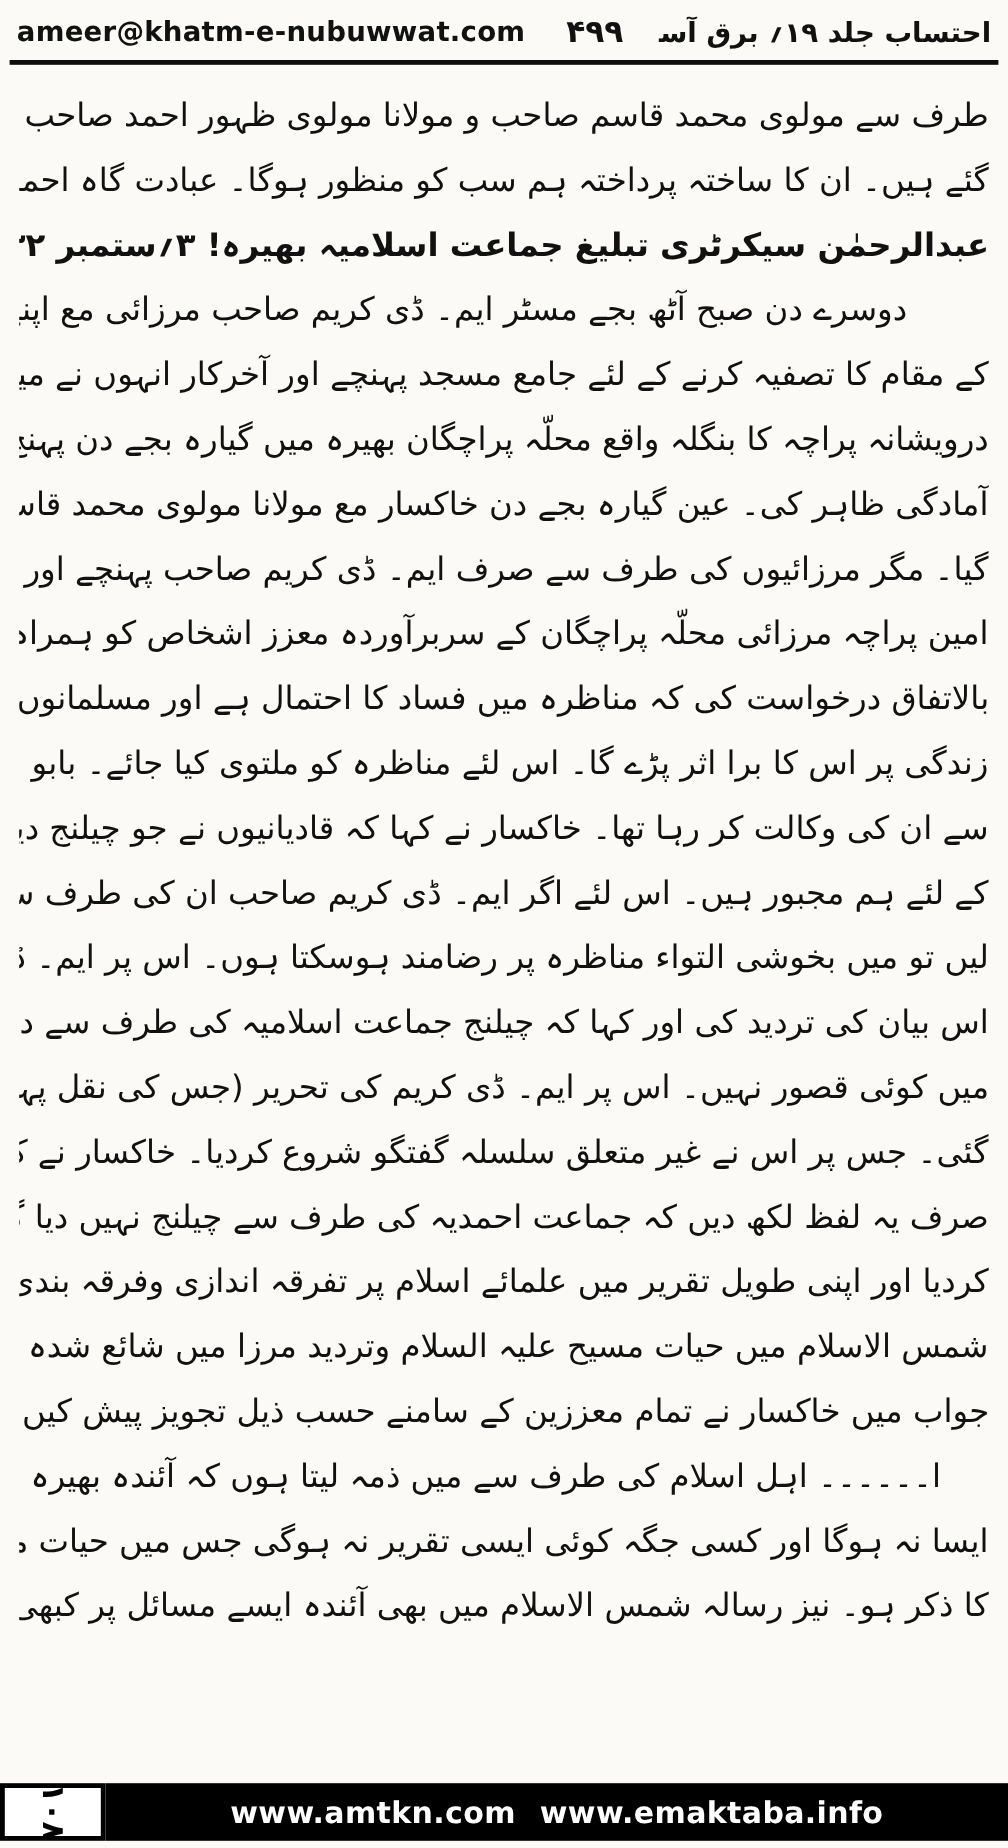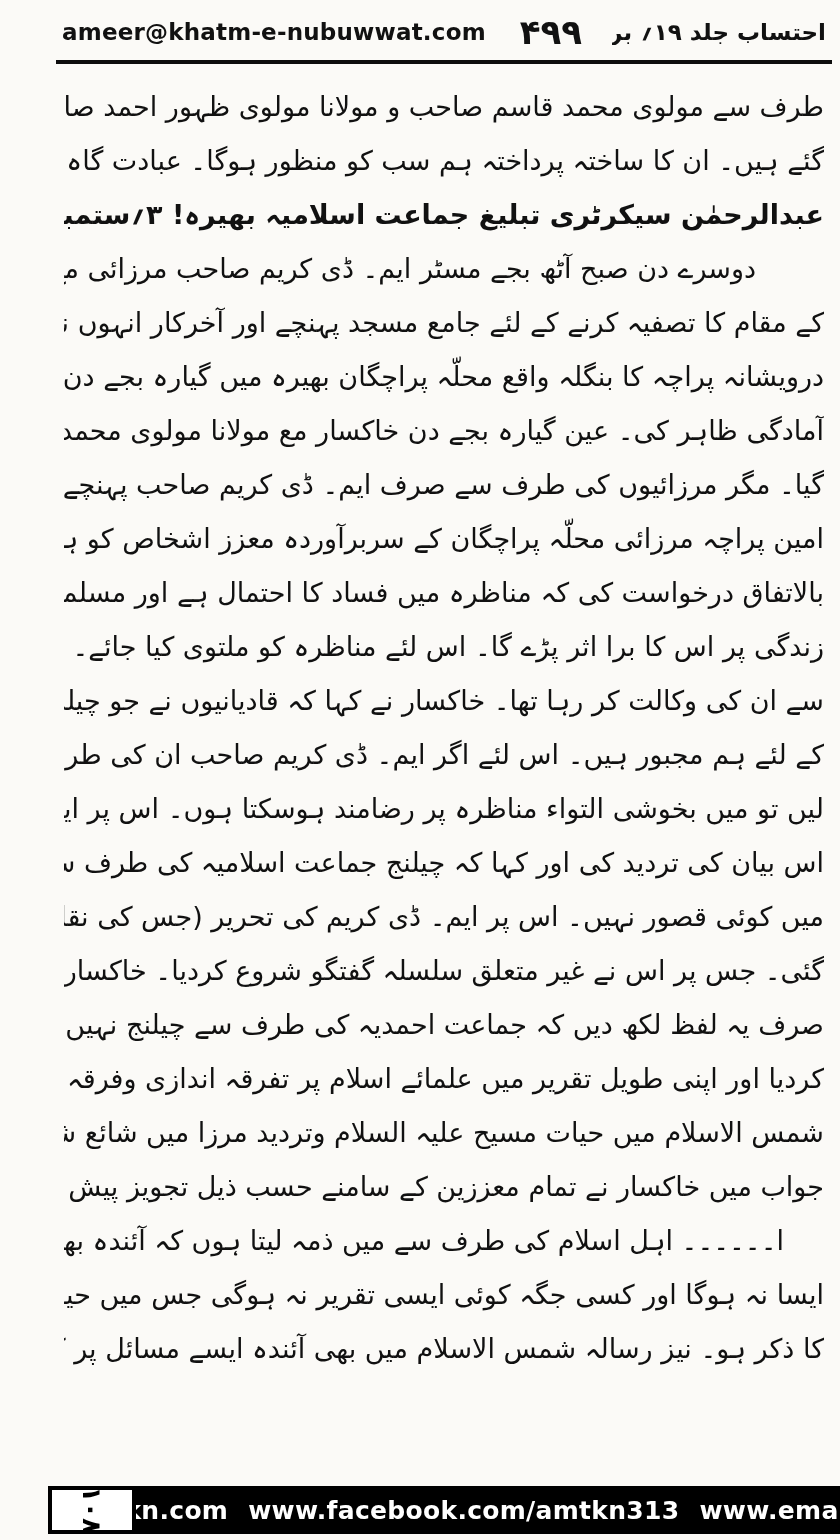--- a/index.html
+++ b/index.html
@@ -6,34 +6,33 @@
   .page{
     width:840px;height:1540px;
     background:#fbfaf7;
     font-family:"DejaVu Sans",sans-serif;
     color:#111;
     margin:0 auto;
     display:flex;flex-direction:column;
     box-sizing:border-box;
     overflow:hidden;
     position:relative;
-    padding-left:48px;
   }
   
   .hdr{
     display:flex;align-items:center;
     padding:12px 14px 6px 14px;
     box-sizing:border-box;
   }
   .hdr .email{
     font-weight:bold;font-size:23px;letter-spacing:0.2px;
     white-space:nowrap;
   }
   .hdr .pnum{
-    font-weight:bold;font-size:34px;
+    font-weight:bold;font-size:26px;
     margin:0 30px 0 34px;
     white-space:nowrap;
   }
   .hdr .title{
     flex:1;text-align:left;
     direction:rtl;
     font-weight:bold;font-size:23px;
     white-space:nowrap;overflow:hidden;
   }
   .rule{
@@ -136,18 +135,17 @@
     <div class="line">ایسا نہ ہوگا اور کسی جگہ کوئی ایسی تقریر نہ ہوگی جس میں حیات مسیح علیہ السلام، ختم نبوت یا تکذیب مرزا</div>
     <div class="line end">کا ذکر ہو۔ نیز رسالہ شمس الاسلام میں بھی آئندہ ایسے مسائل پر کبھی بحث نہ ہوگی۔</div>
   </main>
 
   <footer class="ftr">
     <div class="pagebox">
       <span class="rot">۱۰۸</span>
     </div>
     <div class="linksbar">
       <span>www.amtkn.com</span>
-      <span>www.facebook.com/amtkn313</span>
       <span>www.emaktaba.info</span>
     </div>
   </footer>
 
 </div>
 
 </body></html>

